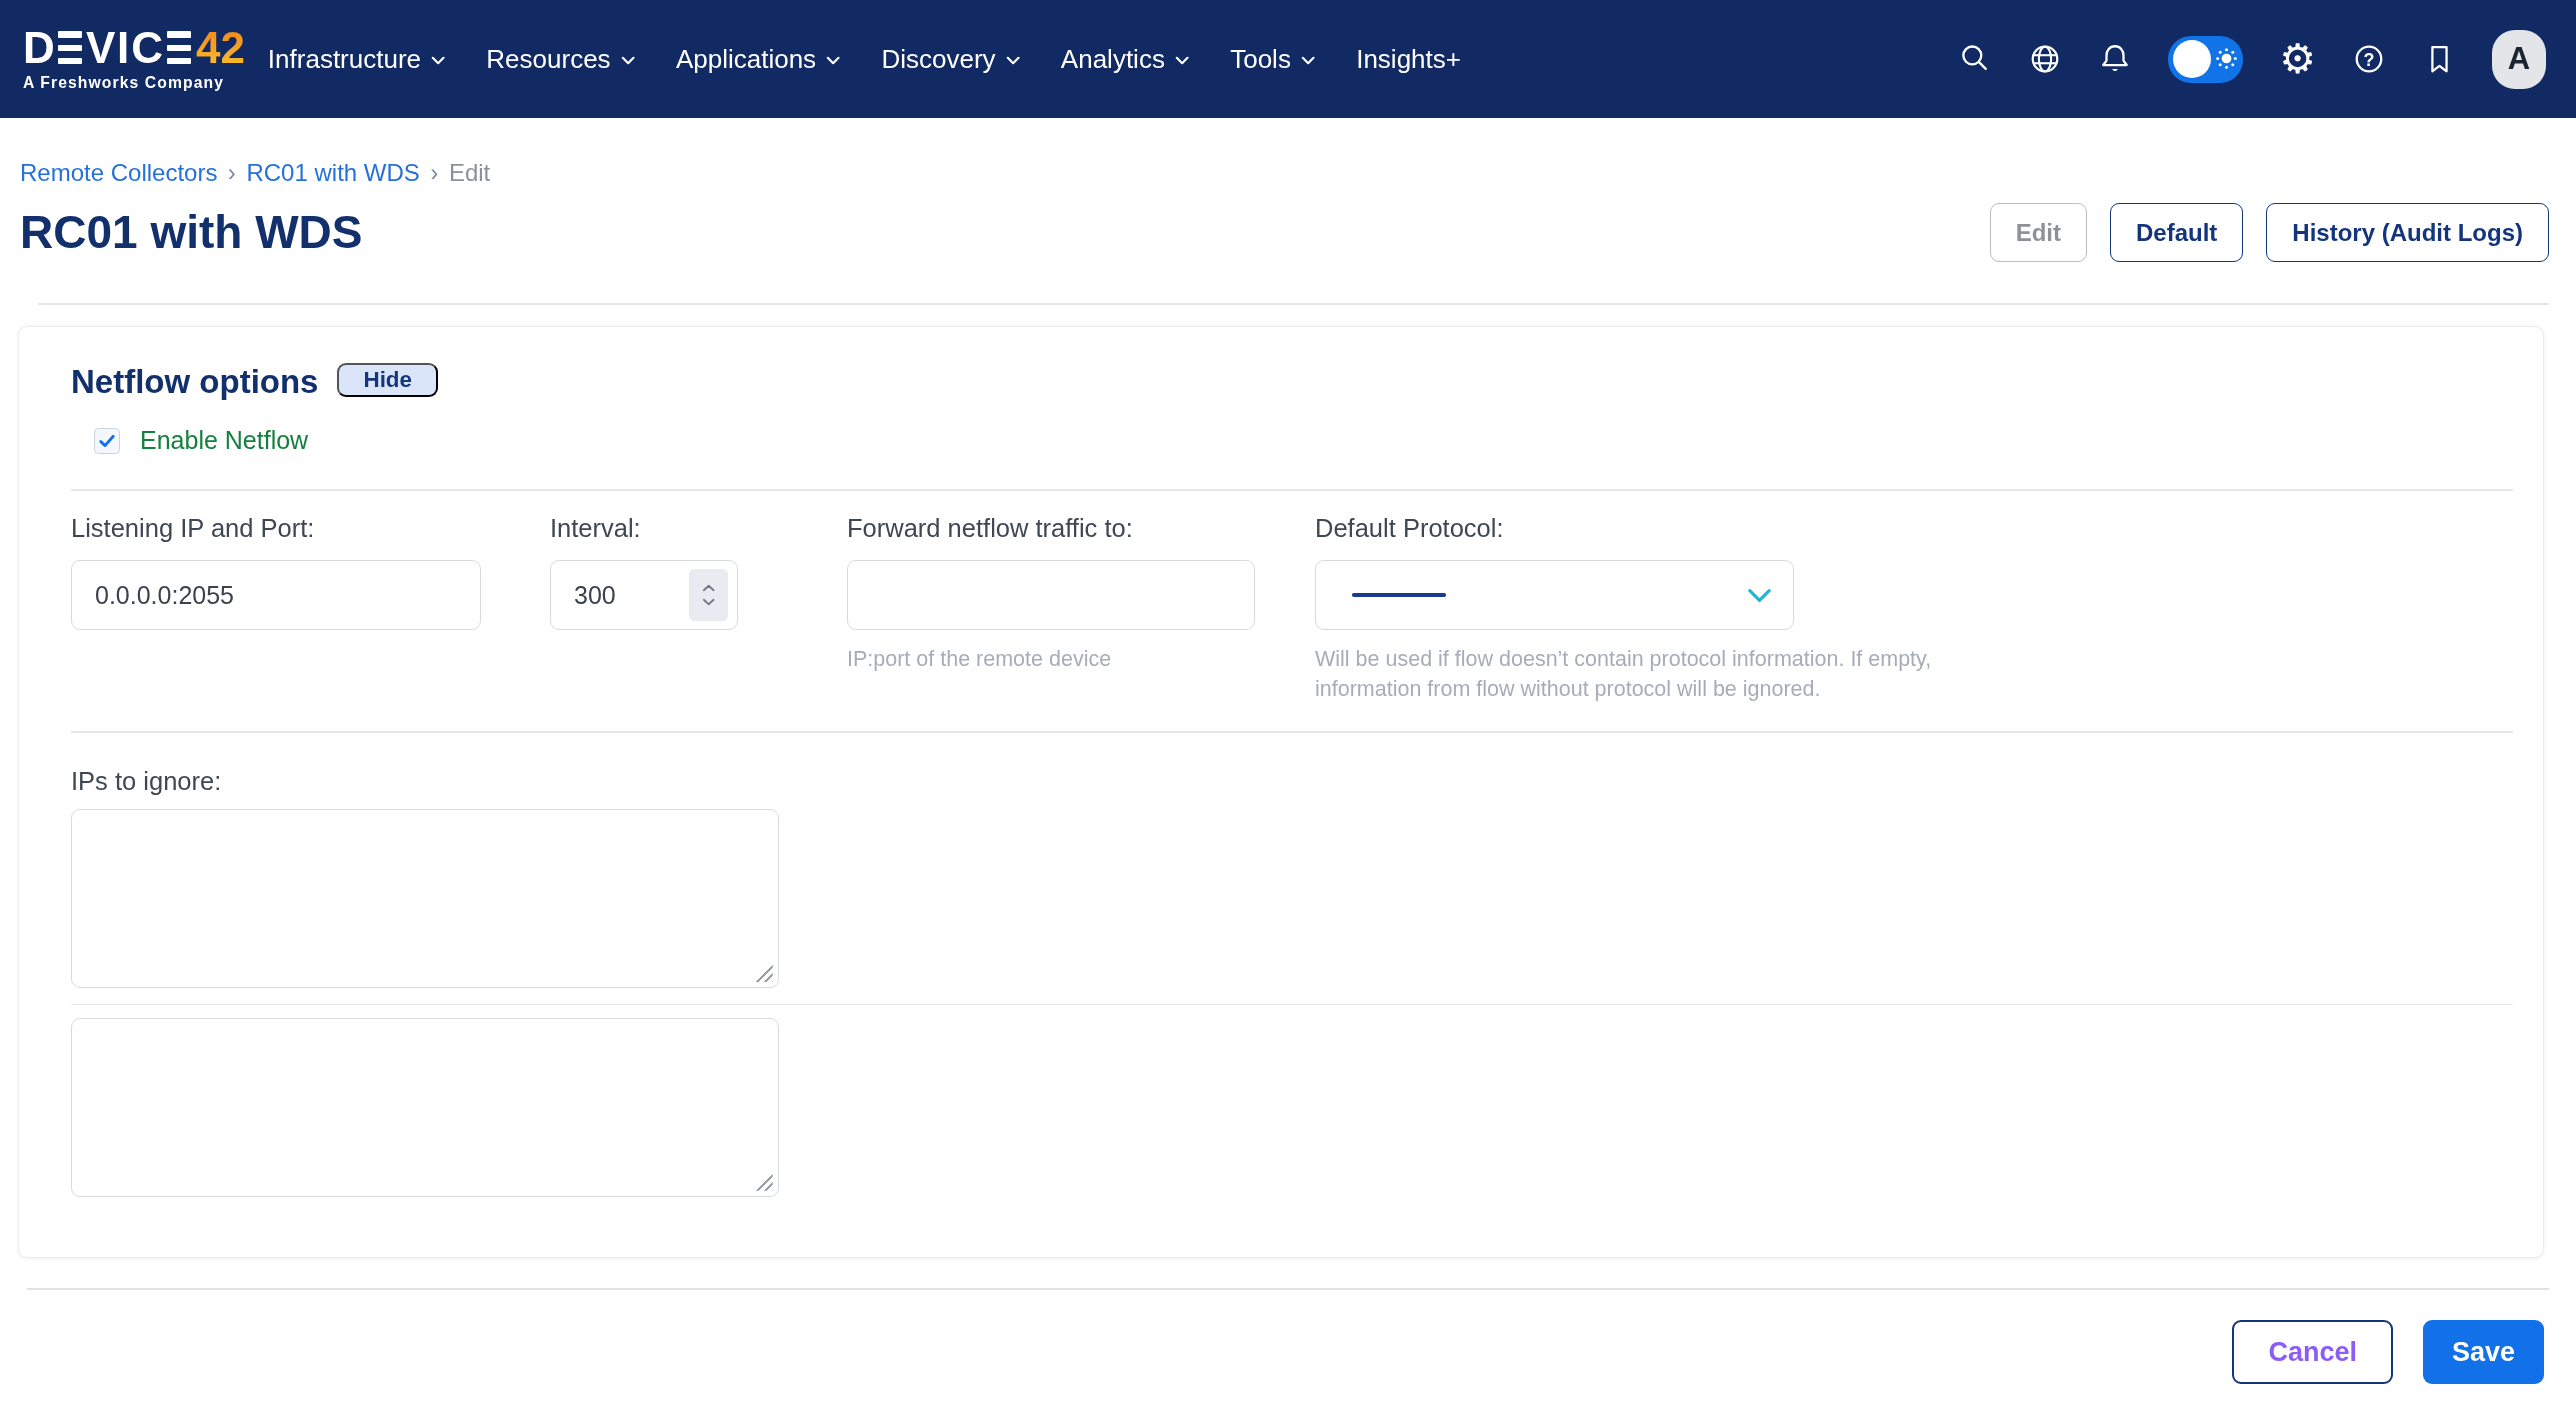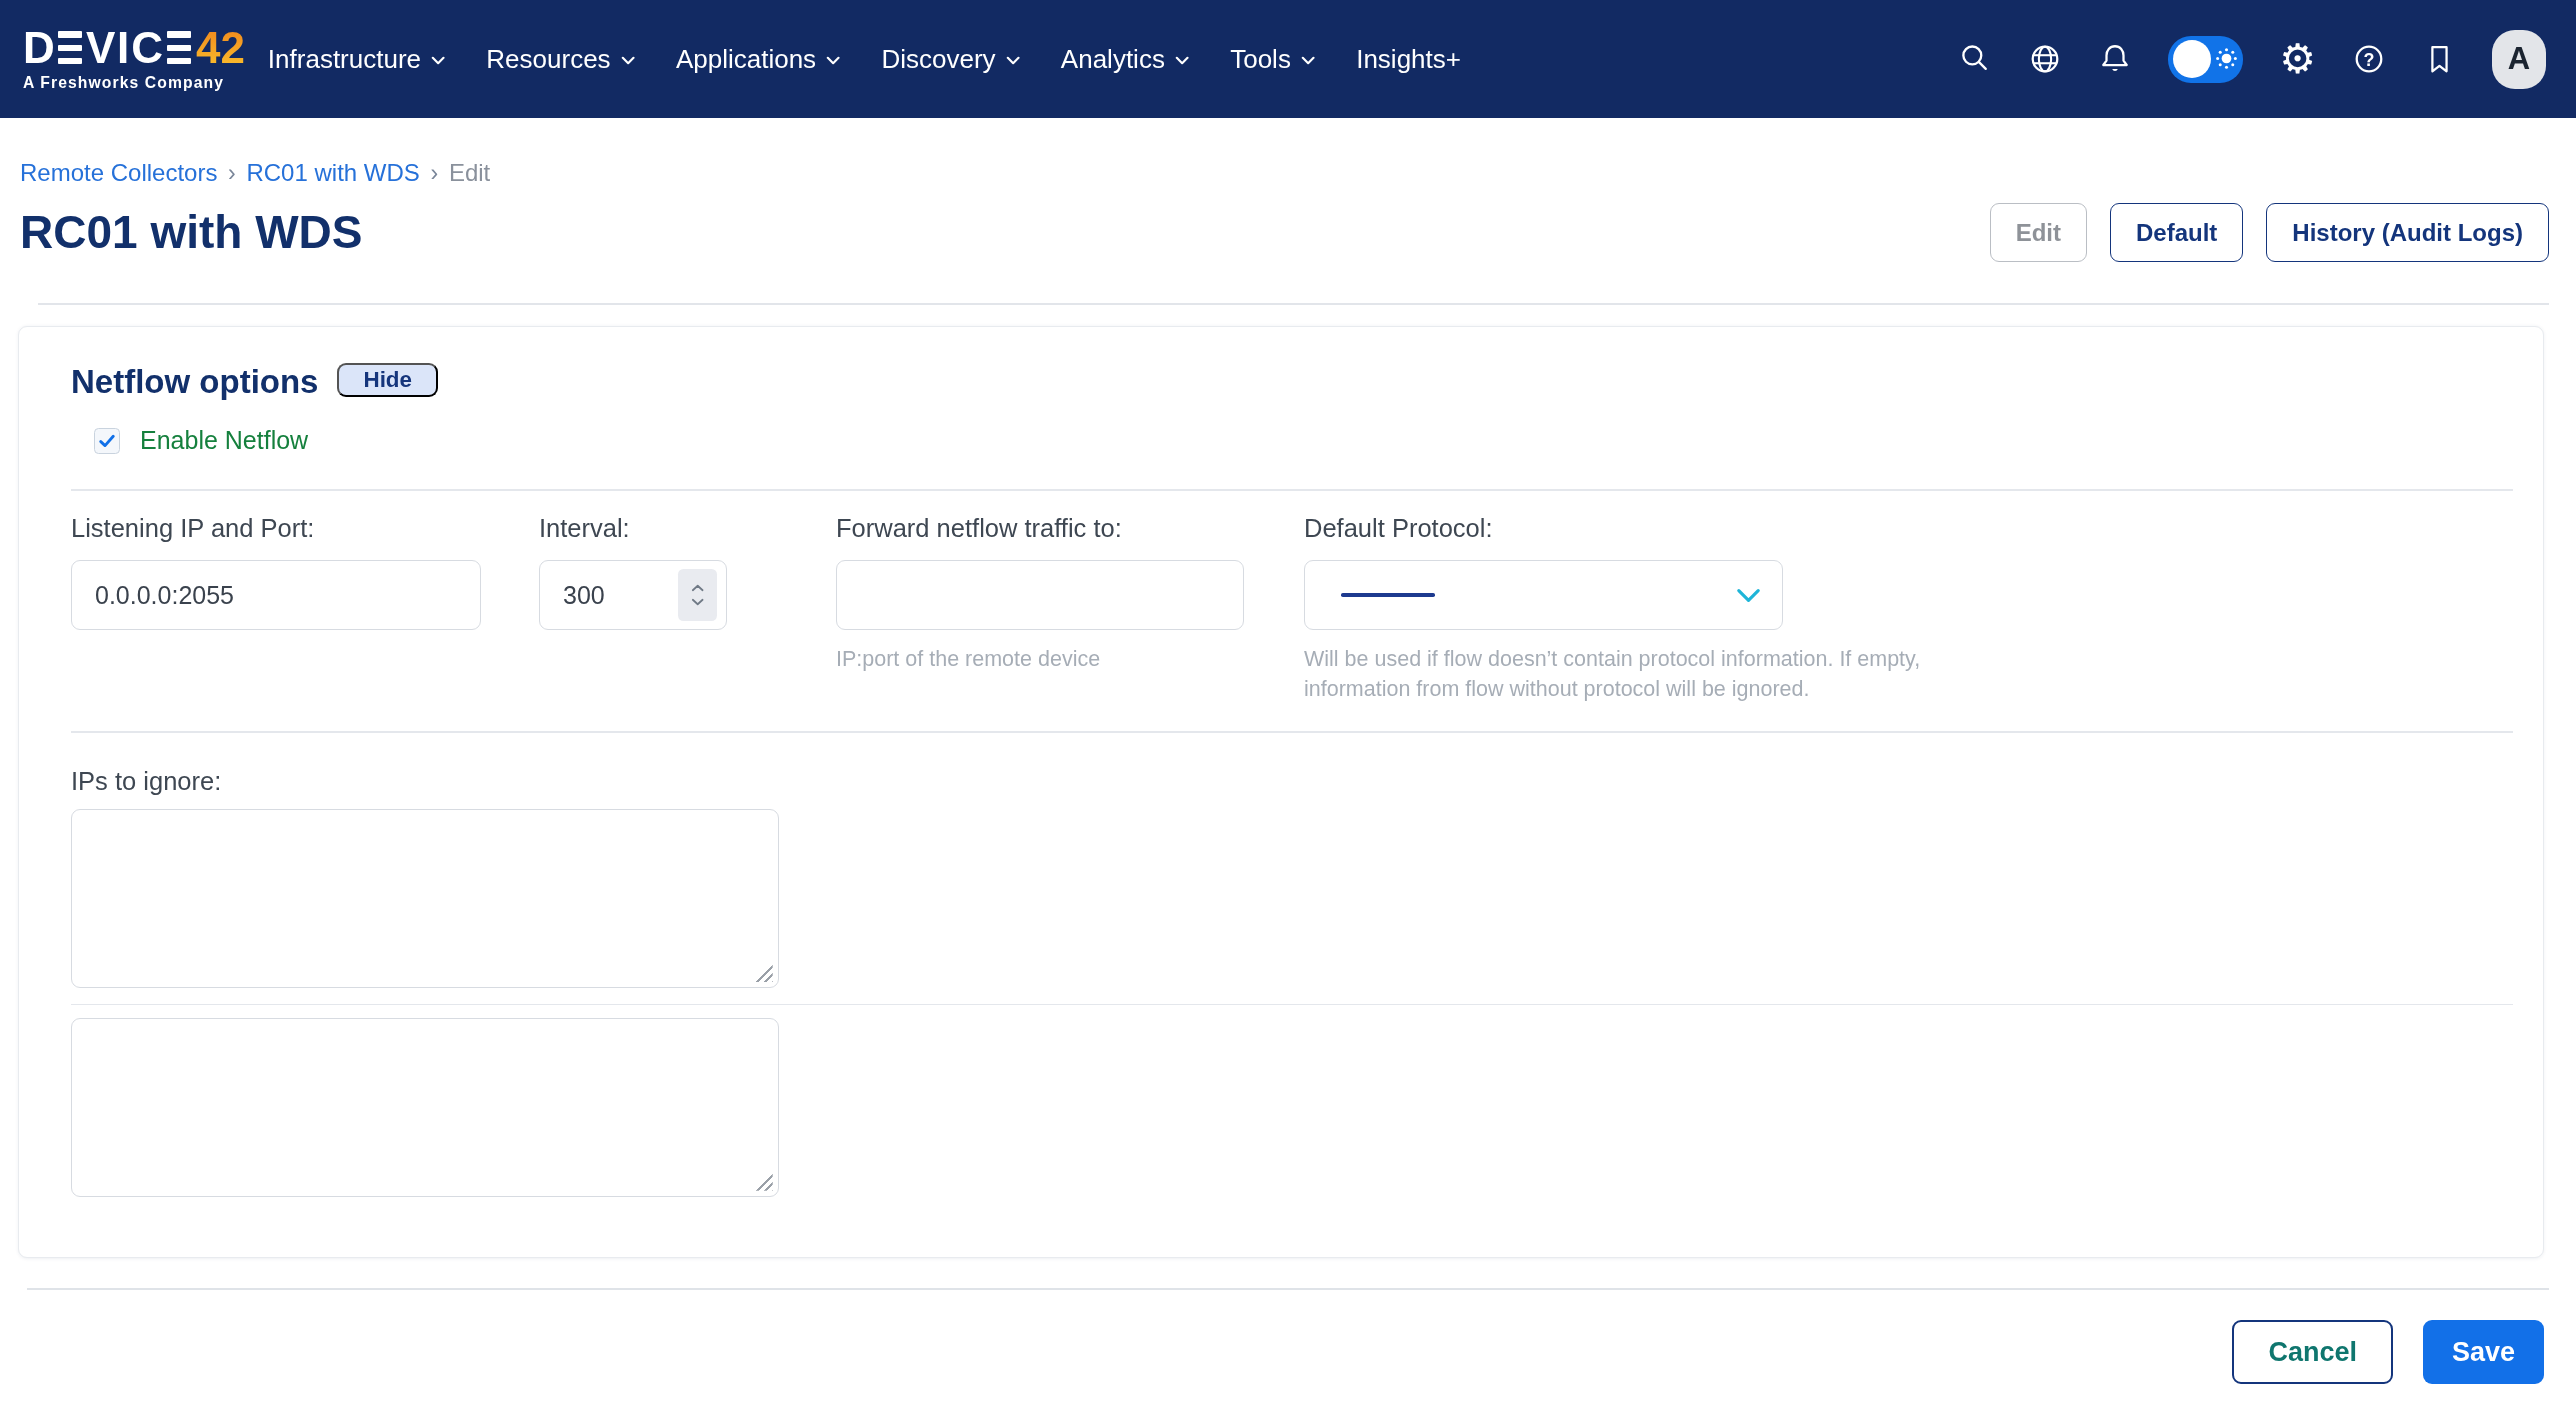--- a/index.html
+++ b/index.html
@@ -52,21 +52,21 @@
   .check-row { display:flex; align-items:center; gap:20px; margin:25px 0 0 23px; }
   .checkbox { width:26px; height:26px; background:#f4f7fb; border:1.3px solid #c9d3de; border-radius:4.5px;
     display:flex; align-items:center; justify-content:center; cursor:pointer; }
   .check-label { color:#15803d; font-size:25px; }
   .card hr { border:none; height:1.3px; background:#e4e7ec; }
   .hr-1 { margin-top:34px; }
   .hr-2 { margin-top:27px; }
   .hr-3 { margin-top:16px; }
 
   .form-row { display:flex; margin-top:21.5px; }
-  .fcol-1 { width:468px; } .fcol-2 { width:297px; } .fcol-3 { width:468px; } .fcol-4 { width:627px; }
+  .fcol-1 { width:468px; } .fcol-2 { width:297px;margin-left:11px; } .fcol-3 { width:468px; } .fcol-4 { width:627px; }
   .field-label { color:#3e4752; font-size:25.5px; font-weight:500; line-height:32px; }
   .tinput { margin-top:16px; height:70px; border:1.3px solid #d7dbe1; border-radius:9px; font-size:25px; color:#3a424d;
     padding:0 23px; outline:none; font-family:inherit; background:#fff; }
   .w-ip { width:410px; } .w-fwd { width:408px; }
   .num-wrap { position:relative; width:188px; margin-top:16px; }
   .num-wrap input { width:188px; height:70px; border:1.3px solid #d7dbe1; border-radius:9px; font-size:25px; color:#3a424d;
     padding:0 63px 0 23px; outline:none; font-family:inherit; }
   .stepper { position:absolute; right:10px; top:9px; width:39px; height:52px; background:#e9ebf0; border-radius:5.4px;
     display:flex; flex-direction:column; align-items:center; justify-content:center; gap:5.4px; cursor:pointer; }
   .select { margin-top:16px; width:479px; height:70px; border:1.3px solid #d7dbe1; border-radius:9px; background:#fff;
@@ -80,21 +80,21 @@
   .ta-wrap { position:relative; width:708px; height:179px; margin-top:12.5px; }
   .ta-wrap textarea { width:708px; height:179px; border:1.3px solid #d7dbe1; border-radius:9px; resize:none; outline:none;
     font-family:inherit; font-size:25px; color:#3a424d; padding:16px 21.5px; }
   .resize-handle { position:absolute; right:6.3px; bottom:6.3px; width:20px; height:20px;
     background:repeating-linear-gradient(135deg,#9aa0a8 0px,#9aa0a8 1.8px,transparent 1.8px,transparent 5.4px);
     clip-path:polygon(100% 0,100% 100%,0 100%); cursor:nwse-resize; }
 
   
   .foot-divider { border:none; height:1.8px; background:#dfe3e8; margin:30px 27px 0 27px; }
   .footer-actions { display:flex; justify-content:flex-end; gap:30px; padding-right:32px; margin-top:30px; }
-  .btn-cancel { background:#ffffff; color:#0f766e; border:2.7px solid #14357c; font-size:27px; font-weight:700;
+  .btn-cancel { background:#ffffff; color:#8b5cf6; border:2.7px solid #14357c; font-size:27px; font-weight:700;
     height:64px; padding:0 34px; border-radius:9px; cursor:pointer; }
   .btn-save { background:#1270e8; color:#ffffff; border:none; font-size:27px; font-weight:700;
     height:64px; padding:0 29px; border-radius:9px; cursor:pointer; }
 </style>
 </head>
 <body>
 
 <div class="navbar">
   <div class="logo-block">
     <div class="logo-row">

